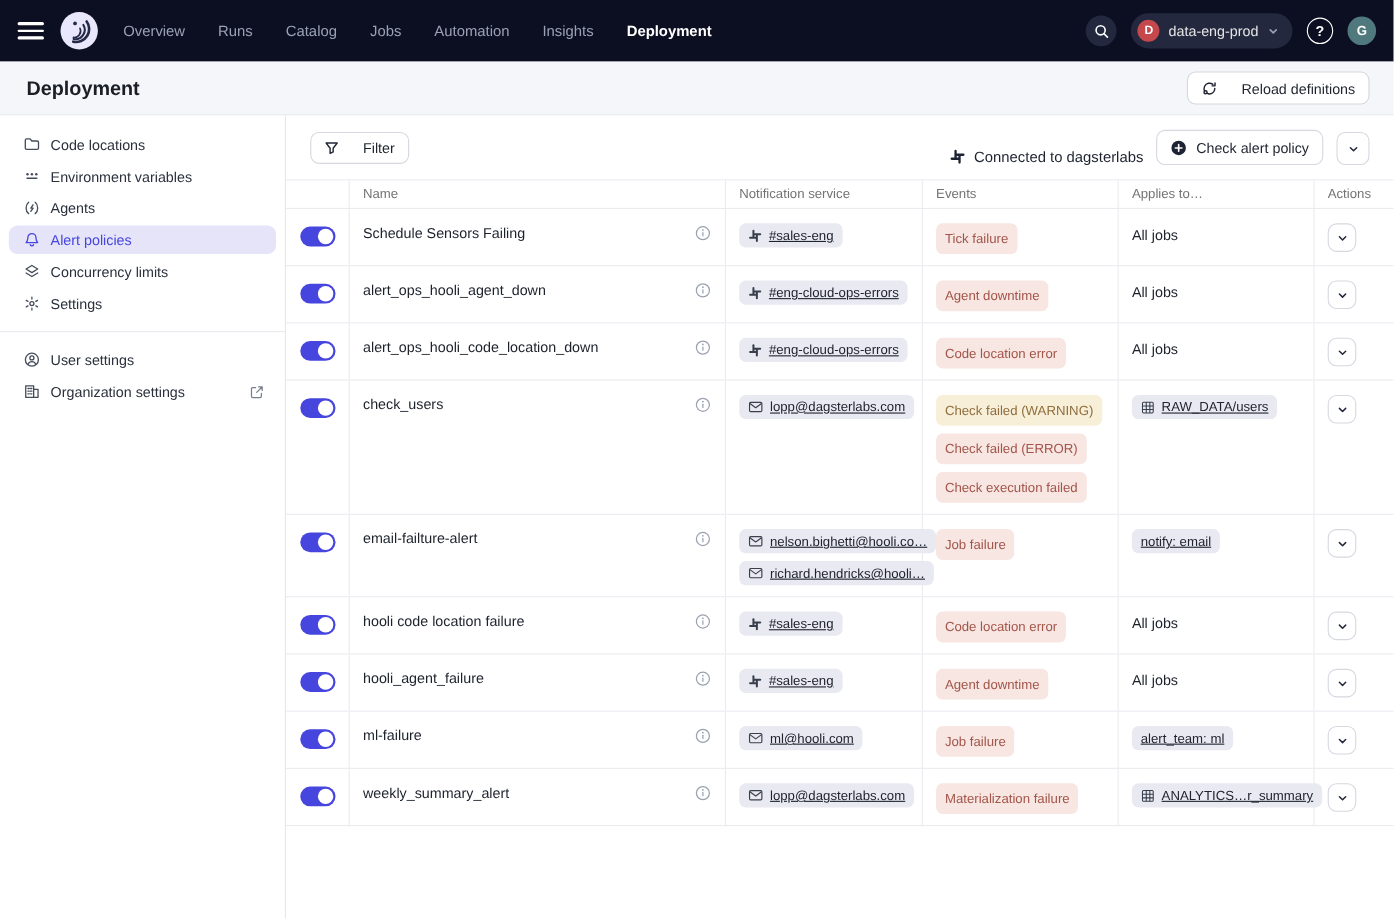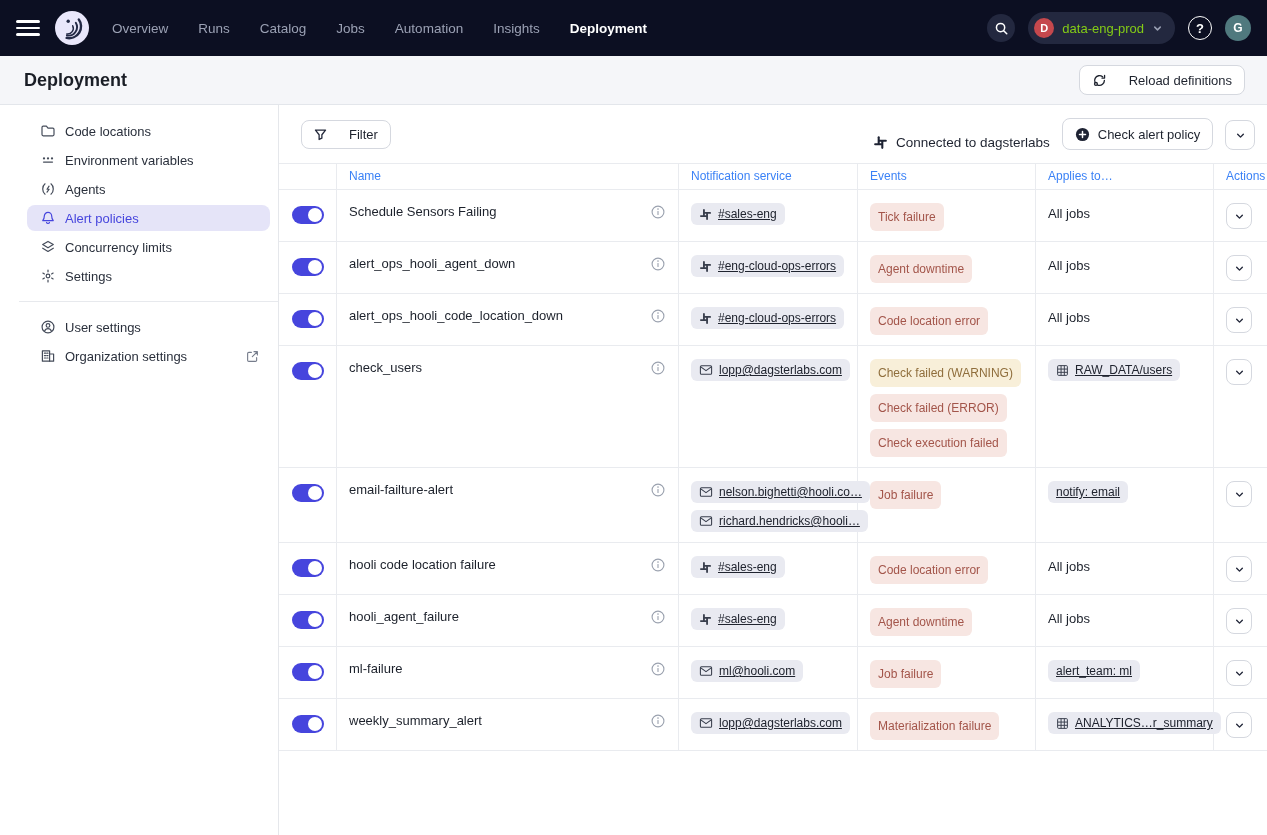--- a/index.html
+++ b/index.html
@@ -11,53 +11,53 @@
   .hamburger { width:24px; height:24px; display:flex; flex-direction:column; justify-content:center; gap:4px; cursor:pointer; }
   .hamburger span { display:block; height:2.5px; width:24px; background:#fff; border-radius:2px; }
   .logo { width:36px; height:36px; margin-left:14px; flex:0 0 auto; }
   .nav-links { display:flex; align-items:center; margin-left:22px; gap:30px; }
   .nav-link { font-size:13.5px; color:#9BA1B4; cursor:pointer; white-space:nowrap; }
   .nav-link.active { color:#fff; font-weight:700; }
   .nav-right { margin-left:auto; display:flex; align-items:center; gap:13px; }
   .search-btn { width:28px; height:28px; border-radius:50%; background:#23283F; display:flex; align-items:center; justify-content:center; cursor:pointer; }
   .switcher { height:32px; border-radius:16px; background:#23283F; display:flex; align-items:center; padding:0 12px 0 6px; gap:8px; cursor:pointer; }
   .switcher .dot { width:20px; height:20px; border-radius:50%; background:var(--deployment_dot); color:#fff; font-size:11px; font-weight:700; display:flex; align-items:center; justify-content:center; }
-  .switcher .lbl { color:#84cc16; font-size:13px; }
+  .switcher .lbl { color:#e5e5e5; font-size:13px; }
   .help-btn { width:24px; height:24px; border-radius:50%; border:1.6px solid #fff; color:#fff; font-size:13px; font-weight:700; display:flex; align-items:center; justify-content:center; cursor:pointer; }
   .avatar { width:26px; height:26px; border-radius:50%; background:var(--avatar_bg); color:#fff; font-size:12px; font-weight:700; display:flex; align-items:center; justify-content:center; cursor:pointer; }
 
   
   .pagebar { height:49px; background:#F5F6F9; border-bottom:1px solid #E3E6EB; display:flex; align-items:center; padding:0 22px 0 24px; }
   .page-title { font-size:18px; font-weight:700; color:#1A1E26; }
   .btn { display:inline-flex; align-items:center; gap:22px; background:#fff; border:1px solid #D5D8DF; border-radius:8px; font-size:13px; color:#1E232E; cursor:pointer; font-family:inherit; }
   .reload-btn { margin-left:auto; height:30px; padding:0 12px; }
 
   
-  .content { display:flex; height:730px;padding-left:19px; }
+  .content { display:flex; height:730px; }
   .sidebar { width:260px; border-right:1px solid #E5E7EB; background:#fff; padding-top:13px; flex:0 0 auto; }
   .side-item { height:26px; margin:0 8px 3px 8px; border-radius:8px; display:flex; align-items:center; padding:0 10px 0 13px; gap:9px; font-size:13px; color:#2A303C; cursor:pointer; }
   .side-item .icn { color:#454C5A; }
   .side-item.selected { background:var(--selected_bg); color:var(--accent); }
   .side-item.selected .icn { color:var(--accent); }
   .side-item .ext { margin-left:auto; color:#767D8C; }
   .side-divider { height:1px; background:#E7E9ED; margin:12px 0; }
 
   main { flex:1; display:flex; flex-direction:column; background:#fff; }
   .toolbar { height:58px; display:flex; align-items:center; padding:0 22px; }
   .filter-btn { height:29px; padding:0 12px; }
   .toolbar-right { margin-left:auto; display:flex; align-items:flex-end; gap:12px; }
   .connected { display:flex; align-items:center; gap:8px; font-size:13.5px; color:#1E2330; }
   .create-btn { height:32px; padding:0 12px; gap:8px; }
   .caret-btn { width:30px; height:30px; justify-content:center; padding:0; }
 
   
   .tbl { width:100%; }
   .trow { display:grid; grid-template-columns:58px 342px 179px 178px 178px 1fr; border-bottom:1px solid #E9EBEF; }
   .thead { border-top:1px solid #E9EBEF; }
-  .thead .cell { padding:5px 12px 6px 12px; font-size:12px; color:#3b82f6; }
+  .thead .cell { padding:5px 12px 6px 12px; font-size:12px; color:#737373; }
   .cell { border-right:1px solid #E9EBEF; min-height:0; }
   .cell:last-child { border-right:none; }
   .trow.body { min-height:50px; }
   .cell-toggle { padding:16px 0 0 13px; }
   .toggle { width:32px; height:18px; border-radius:9px; background:var(--accent); position:relative; cursor:pointer; display:block; }
   .toggle::after { content:""; position:absolute; right:2px; top:2px; width:14px; height:14px; border-radius:50%; background:#fff; }
   .cell-name { padding:14px 12px 10px 12px; display:flex; align-items:flex-start; }
   .name-text { font-size:13px; color:#1C212B; }
   .cell-name .info { margin-left:auto; cursor:pointer; display:inline-flex; }
   .cell-stack { padding:13px 12px 10px 12px; display:flex; flex-direction:column; align-items:flex-start; gap:7px; }

